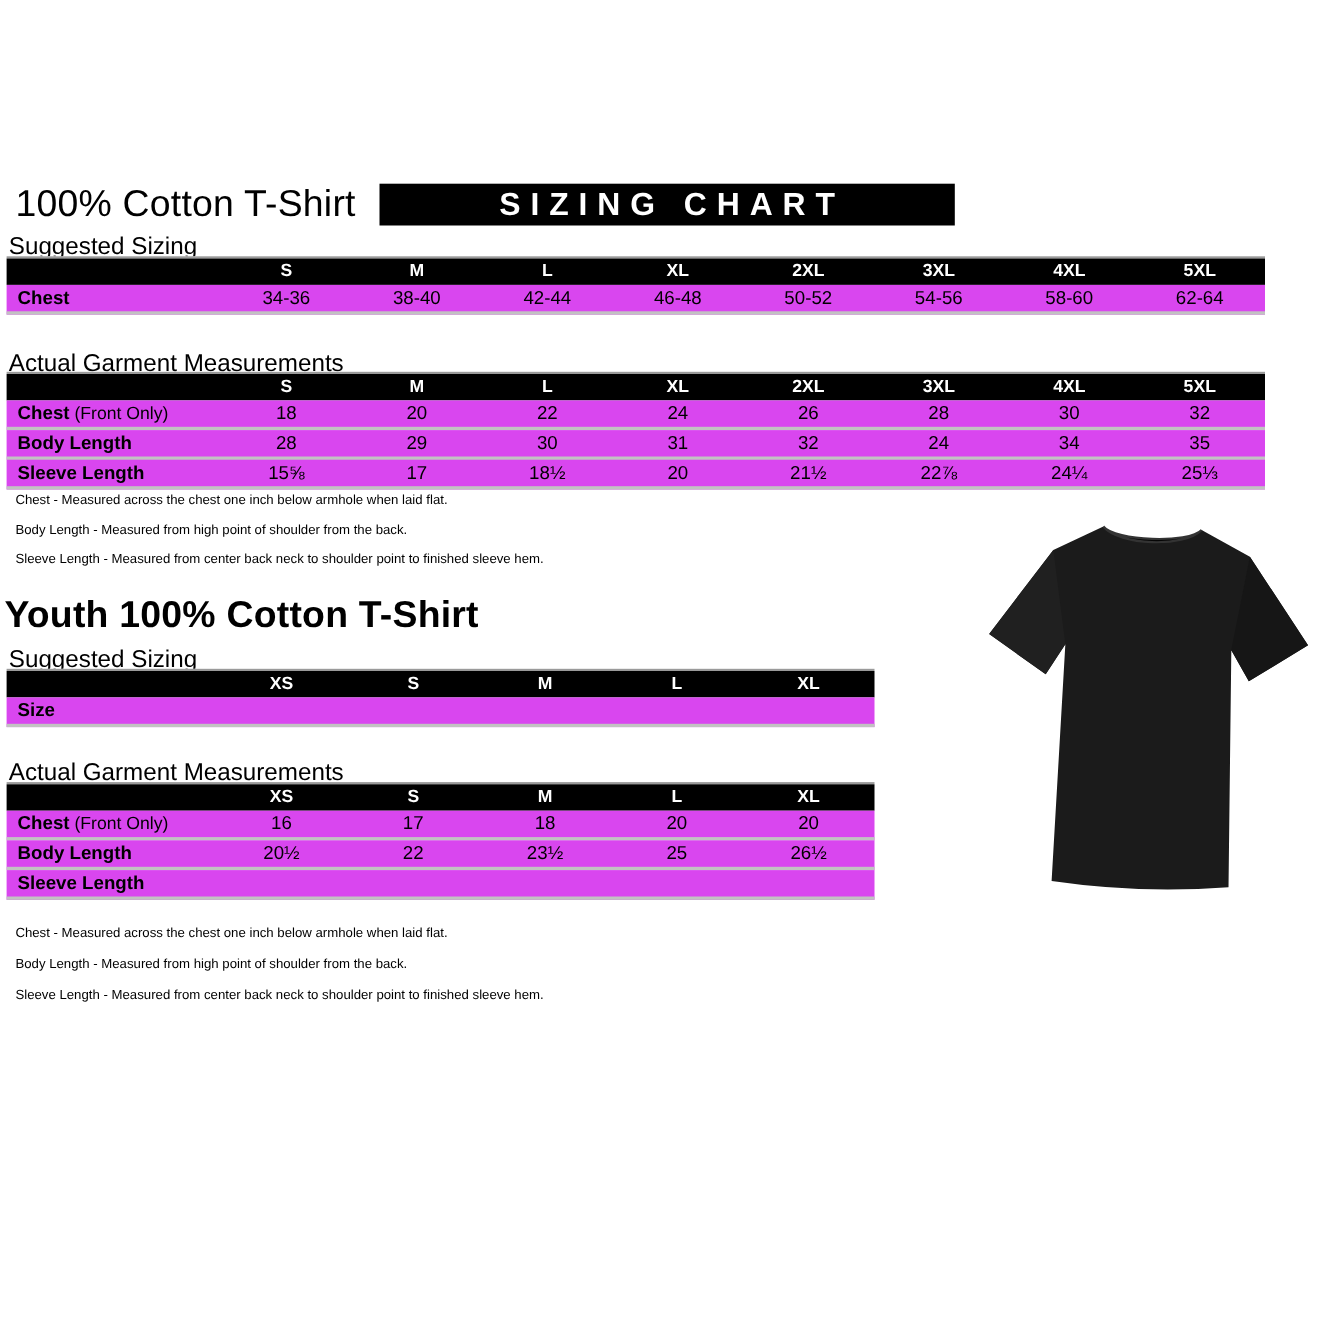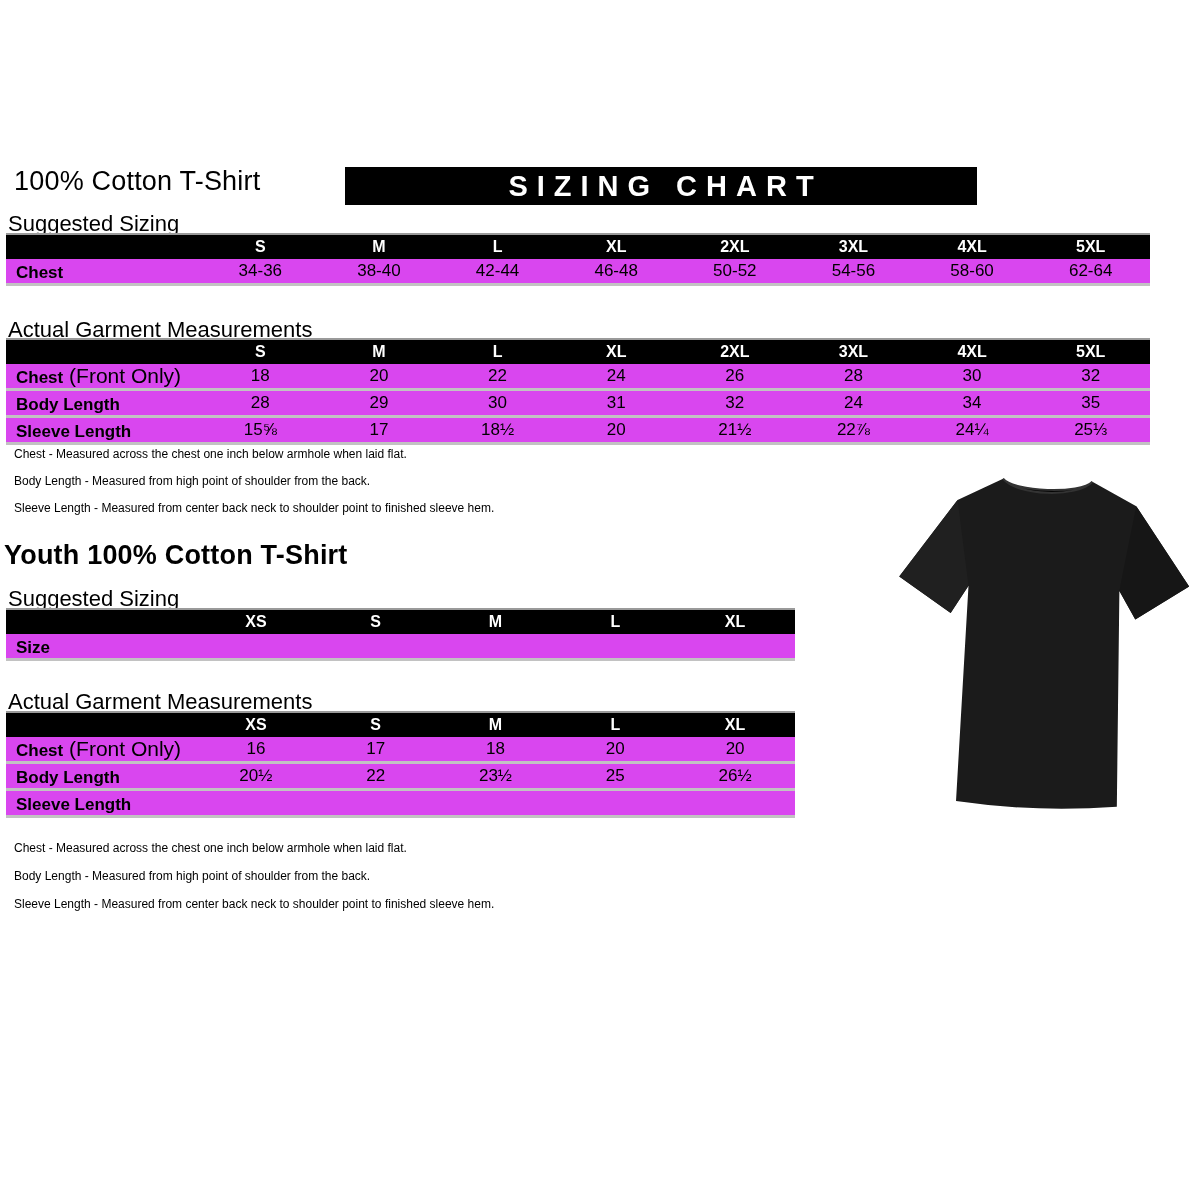--- a/index.html
+++ b/index.html
@@ -3,53 +3,53 @@
 <meta charset="utf-8">
 <style>
   * { margin:0; padding:0; box-sizing:border-box; }
   html,body { background:#ffffff; }
   body {
     width:1200px; height:1200px; position:relative;
     font-family:"Liberation Sans", sans-serif; color:#000;
     overflow:hidden;
   }
   .abs { position:absolute; }
-  .title { font-size:27px; font-weight:normal; letter-spacing:0.2px; }
+  .title { font-size:34px; font-weight:normal; letter-spacing:0.2px; }
   .title.bold { font-weight:bold; }
   .banner {
     background:#000; color:#fff; display:flex; align-items:center; justify-content:center;
     font-weight:bold; font-size:29px; letter-spacing:9px; text-indent:9px;
   }
   .seclabel { font-size:22px; }
   .table { border-top:2px solid #9a9a9a; background:#fff; }
   .thead {
     background:#000; color:#fff; display:flex; height:24px; align-items:center;
     font-size:16px; font-weight:bold;
   }
   .trow {
     display:flex; height:27px; align-items:center; font-size:17px;
     border-bottom:3px solid #c2c2c2; background:#d946ef;
   }
   .lcell { padding-left:10px; font-weight:bold; white-space:pre; }
   .lw-a { width:195px; }
   .lw-y { width:190px; }
-  .lcell .reg { font-weight:normal; font-size:21px; }
+  .lcell .reg { font-weight:normal; font-size:16px; }
   .cells { flex:1; display:flex; }
   .hcell { flex:1; text-align:center; font-weight:bold; font-size:16px; }
   .vcell { flex:1; text-align:center; font-weight:normal; font-size:17px; }
   .notes .note { font-size:12px; height:27px; }
   .notes.youth .note { height:28px; }
   .shirt-wrap { transform:rotate(2deg); }
 </style>
 </head>
 <body>
 
 <div class="abs title" style="left:14px; top:166px;">100% Cotton T-Shirt</div>
 
-<div class="abs banner" style="left:345px; top:167px; width:632px; height:38px;">
+<div class="abs banner" style="left:345px; top:167px; width:523px; height:38px;">
   <span>SIZING CHART</span>
 </div>
 
 <div class="abs seclabel" style="left:8px; top:211px;">Suggested Sizing</div>
 
 <div class="abs table" style="left:6px; top:233px; width:1144px;">
   <div class="thead">
     <div class="lcell lw-a"></div>
     <div class="cells">
         <div class="hcell">S</div>

